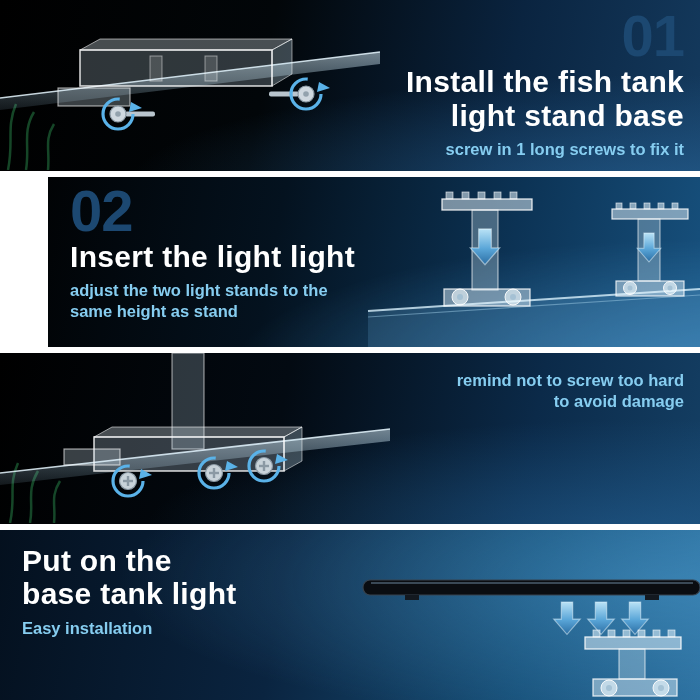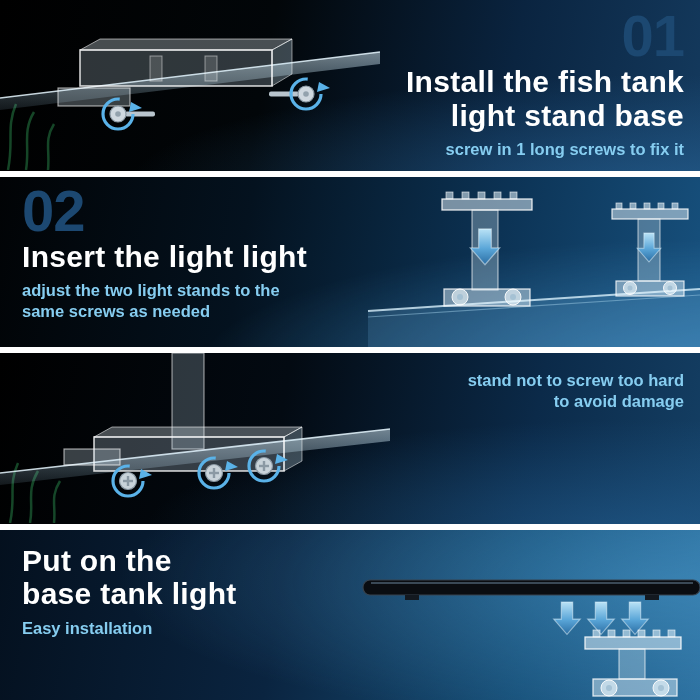--- a/index.html
+++ b/index.html
@@ -7,21 +7,21 @@
   body { font-family: "Liberation Sans", sans-serif; }
 
   .poster { width: 700px; height: 700px; display: flex; flex-direction: column; gap: 6px; background: #fff; }
   .panel { position: relative; flex: 1; overflow: hidden; }
 
   .p1 { background:
         radial-gradient(140% 120% at 95% 110%, rgba(44,110,165,.55) 0%, rgba(44,110,165,0) 55%),
         linear-gradient(100deg, #000000 0%, #020609 38%, #0a2440 72%, #143a5e 100%); }
   .p2 { background:
         radial-gradient(120% 130% at 100% 115%, rgba(70,150,205,.6) 0%, rgba(70,150,205,0) 60%),
-        linear-gradient(100deg, #010305 0%, #04121f 35%, #0c3355 70%, #17517e 100%); }
+        linear-gradient(100deg, #010305 0%, #04121f 35%, #0c3355 70%, #17517e 100%); margin-left: 48px; }
   .p3 { background:
         radial-gradient(130% 120% at 92% 105%, rgba(40,105,160,.5) 0%, rgba(40,105,160,0) 55%),
         linear-gradient(100deg, #000000 0%, #030a12 40%, #0b2a49 75%, #143f64 100%); }
   .p4 { background:
         radial-gradient(130% 140% at 95% 30%, rgba(80,160,210,.45) 0%, rgba(80,160,210,0) 60%),
         linear-gradient(100deg, #04101e 0%, #0a2440 40%, #175079 75%, #2b6f9e 100%); }
 
   .illus { position: absolute; top: 0; bottom: 0; z-index: 1; }
   .illus.left  { left: 0; }
   .illus.right { right: 0; }
@@ -150,21 +150,21 @@
           <circle cx="320" cy="111" r="2.5" fill="rgba(160,190,210,.85)"></circle>
         </g>
         <use href="#p2-arrow" transform="translate(135,52) scale(1.05)"></use>
         <use href="#p2-arrow" transform="translate(299,56) scale(.85)"></use>
       </svg>
     </div>
     <div class="tb tb2">
       <div class="num">02</div>
       <h2 class="title">Insert the light light</h2>
       <p class="sub">adjust the two light stands to the
-same screws as needed</p>
+same height as stand</p>
     </div>
   </section>
 
   <section class="panel p3">
     <div class="illus left">
       <svg width="390" height="170" viewBox="0 0 390 170">
         <defs>
           <linearGradient id="p3-glass" x1="0" y1="0" x2="0" y2="1">
             <stop offset="0" stop-color="#dff3fc" stop-opacity=".5"></stop>
             <stop offset="1" stop-color="#9cc8e2" stop-opacity=".12"></stop>
@@ -195,21 +195,21 @@
         </g>
         <use href="#p3-screwhead" transform="translate(128,128)"></use>
         <use href="#p3-rot" transform="translate(128,128)"></use>
         <use href="#p3-screwhead" transform="translate(214,120)"></use>
         <use href="#p3-rot" transform="translate(214,120)"></use>
         <use href="#p3-screwhead" transform="translate(264,113)"></use>
         <use href="#p3-rot" transform="translate(264,113)"></use>
       </svg>
     </div>
     <div class="tb tr tb3">
-      <p class="sub">stand not to screw too hard
+      <p class="sub">remind not to screw too hard
 to avoid damage</p>
     </div>
   </section>
 
   <section class="panel p4">
     <div class="illus right">
       <svg width="355" height="170" viewBox="0 0 355 170">
         <defs>
           <linearGradient id="p4-ag" x1="0" y1="0" x2="0" y2="1">
             <stop offset="0" stop-color="#b9e2f6"></stop>

